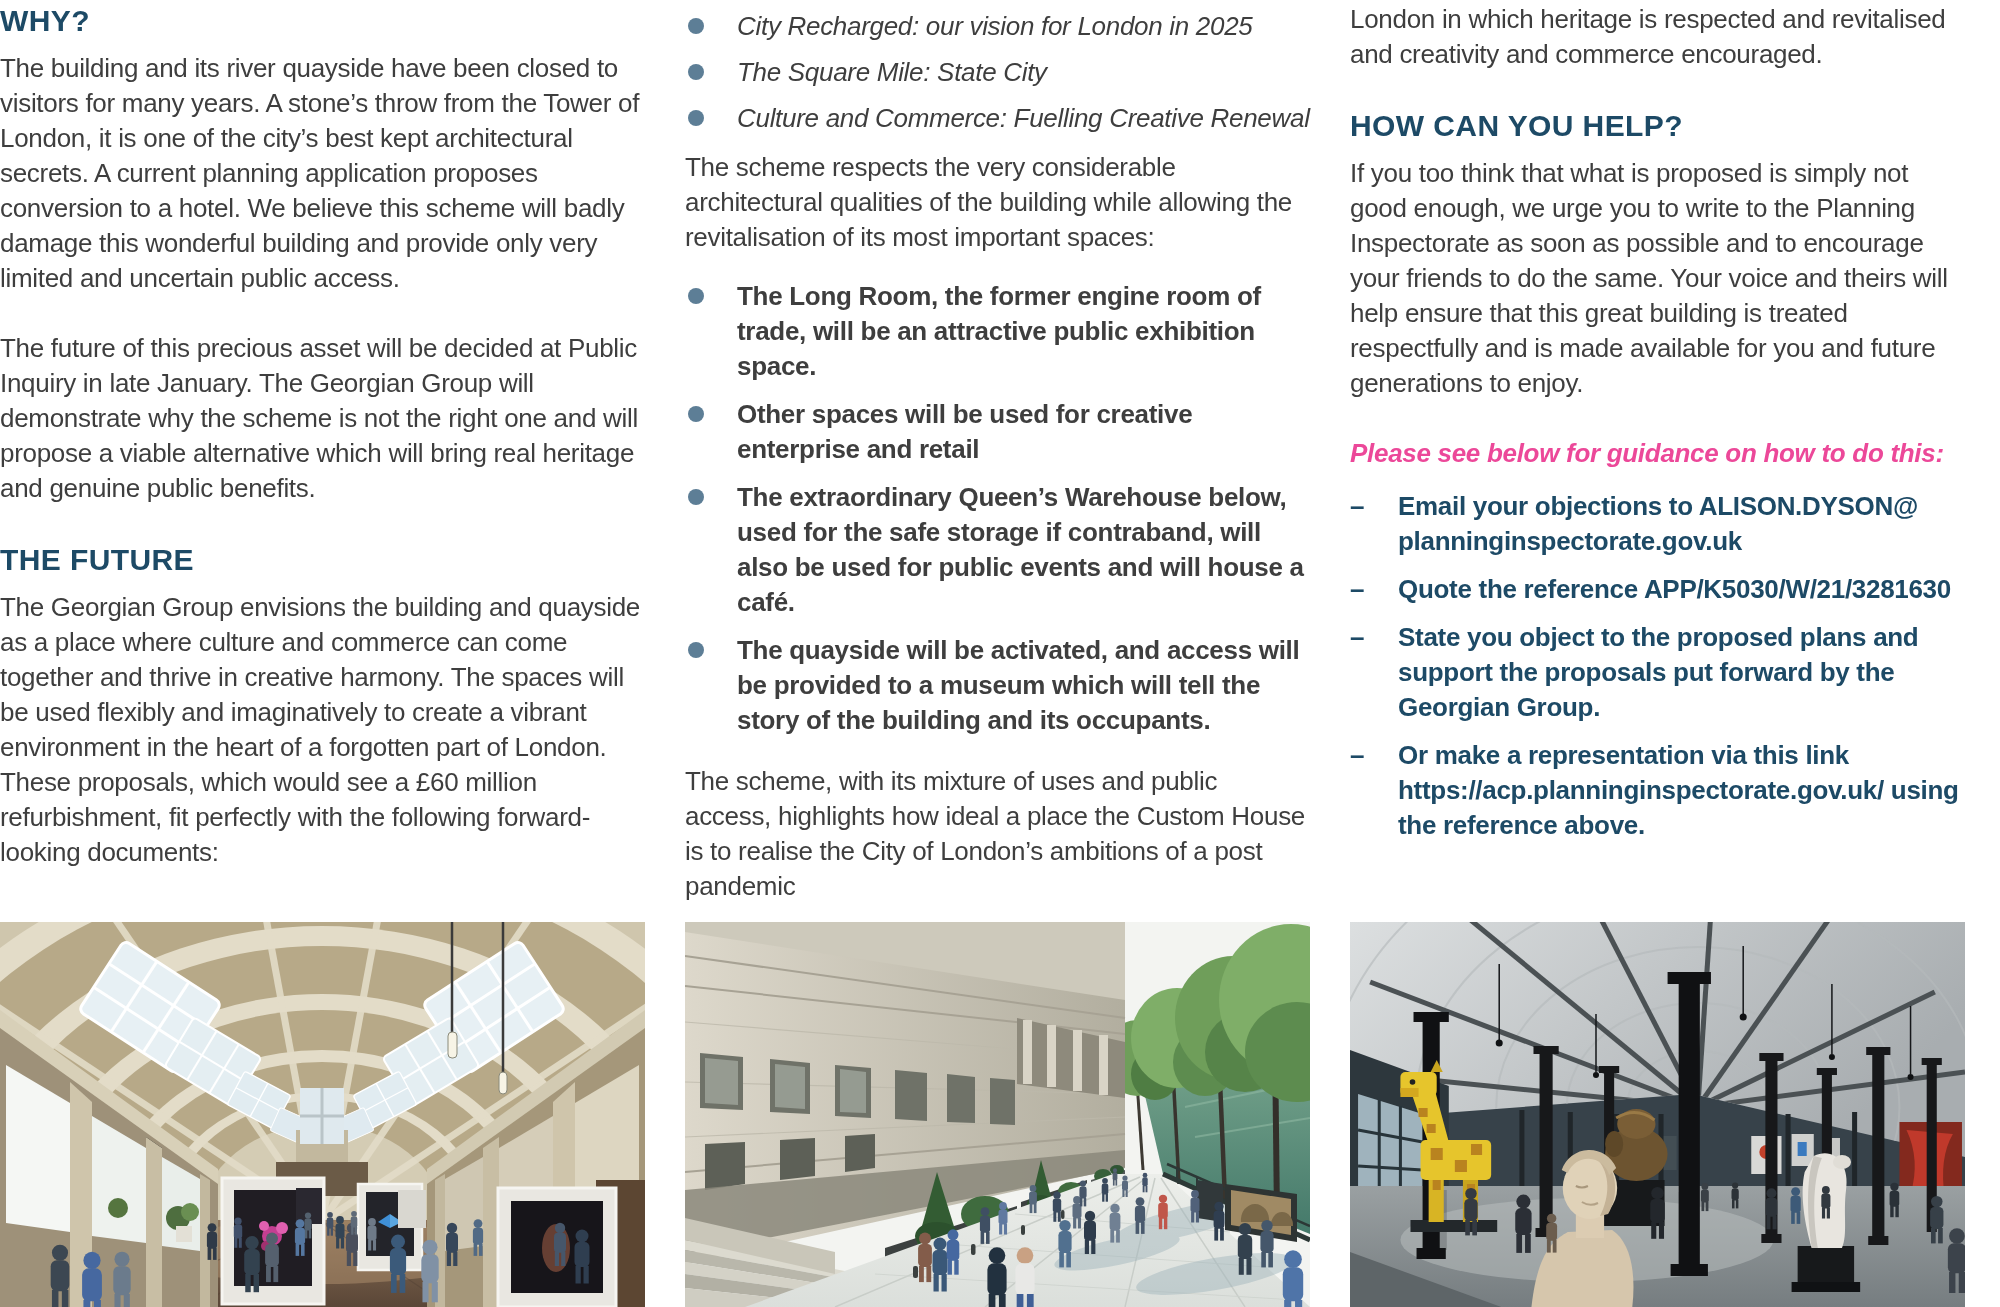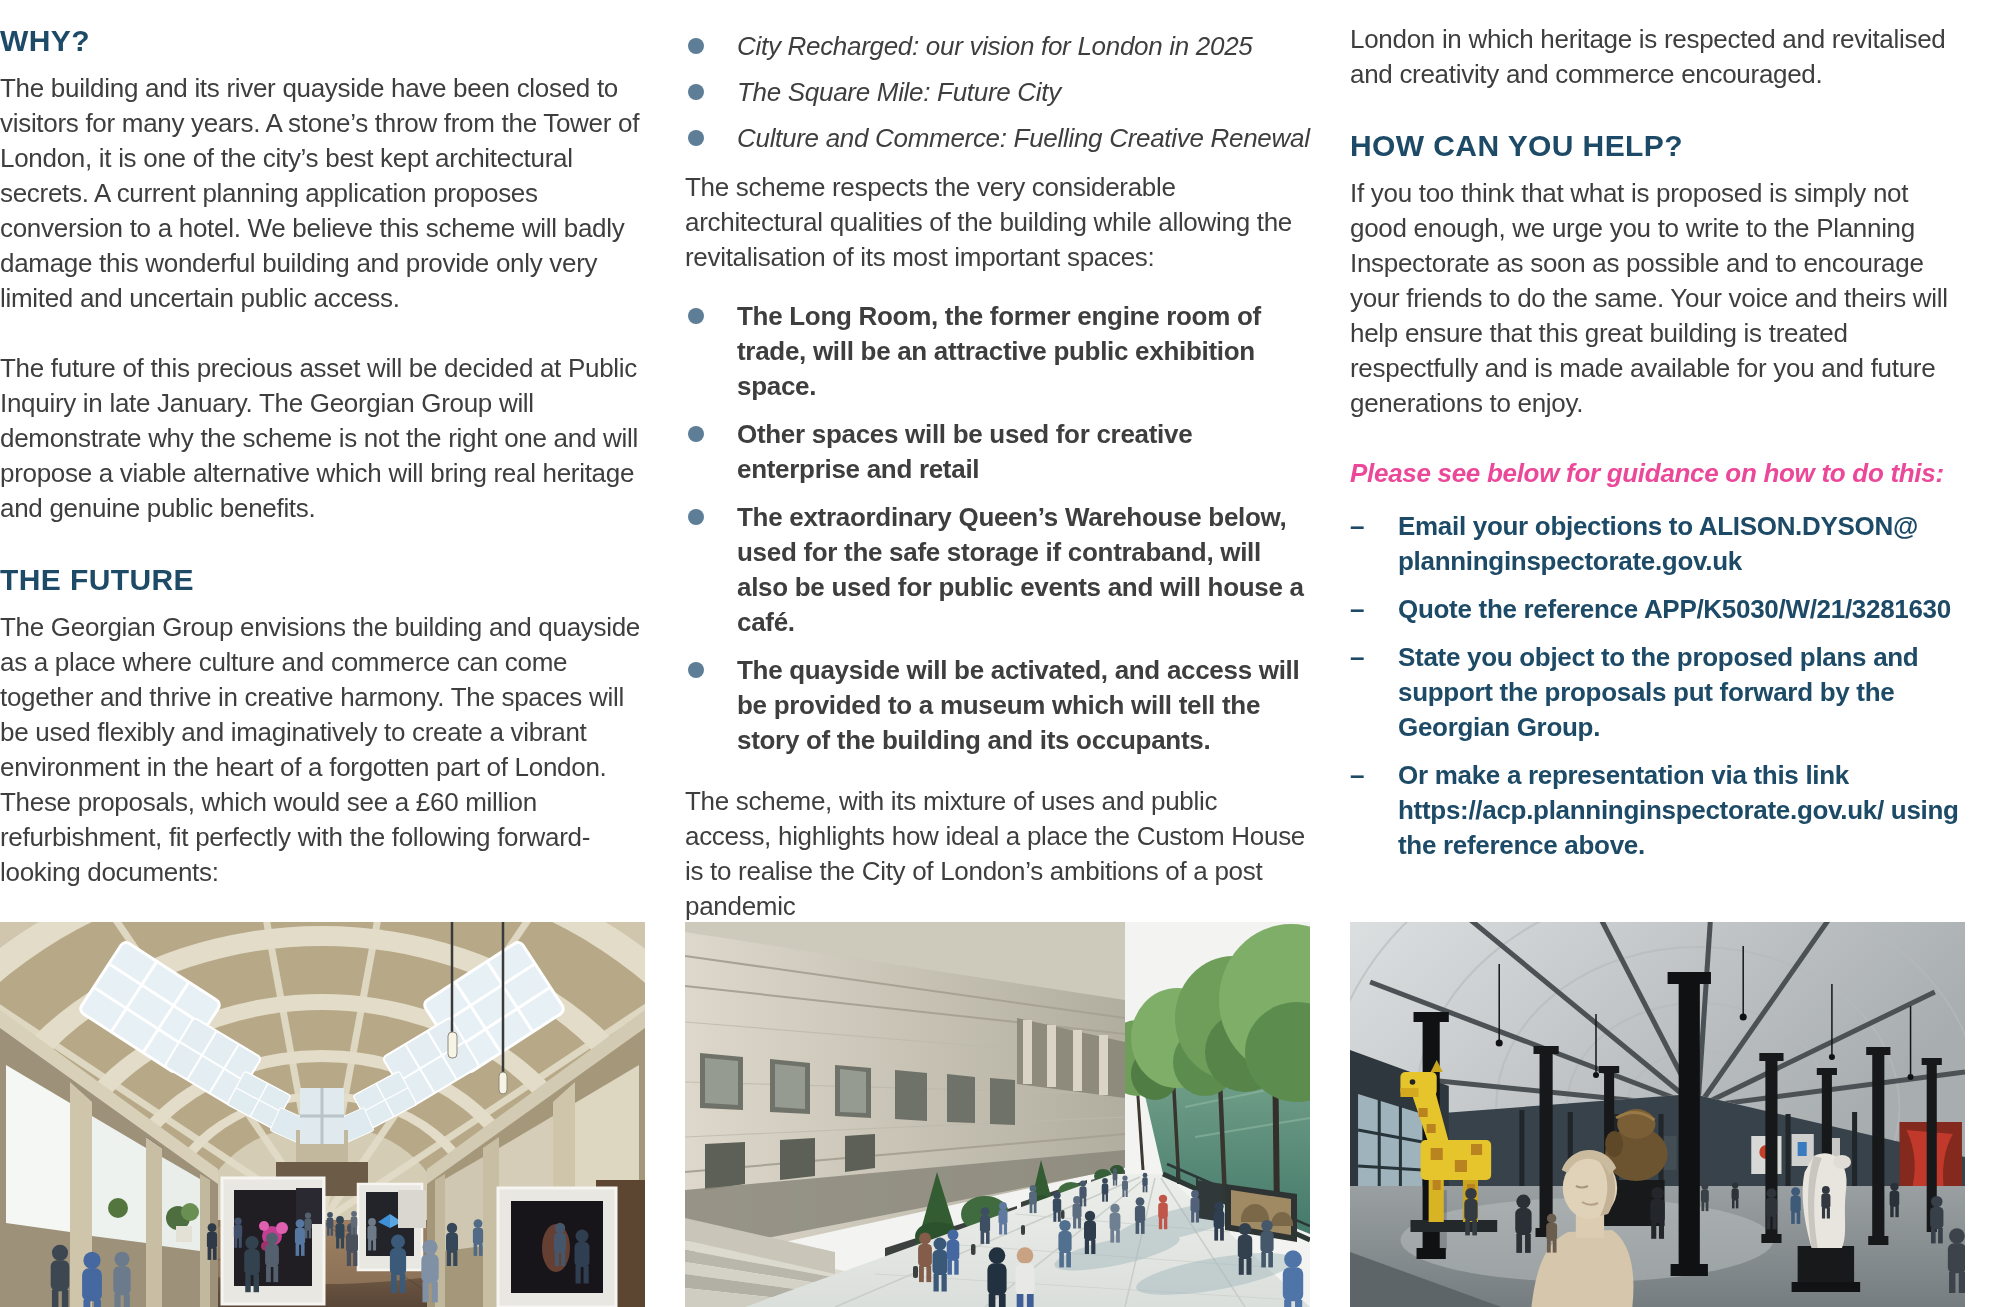--- a/index.html
+++ b/index.html
@@ -5,21 +5,21 @@
   html,body{margin:0;padding:0;}
   body{
     width:2000px;height:1307px;overflow:hidden;position:relative;
     background:#ffffff;
     font-family:"Liberation Sans","DejaVu Sans",sans-serif;
   }
   .cols{
     display:grid;
     grid-template-columns:645px 625px 615px;
     column-gap:40px;
-    padding-top:22px;
+    padding-top:2px;
   }
   .col{color:#3e3e3e;font-size:26px;line-height:35px;letter-spacing:-0.3px;}
   .col p{margin:0 0 35px 0;}
   h3.hd{
     font-size:30px;line-height:37px;color:#1d4a66;font-weight:bold;
     letter-spacing:0.4px;margin:0 0 12px 0;
   }
   h3.hd.mt{margin-top:18px;}
   h3.hd.mt2{margin-top:19px;}
 
@@ -60,21 +60,21 @@
   </section>
 
   <section class="col">
     <ul class="doclist">
       <li>
         <span class="bdot"></span>
         <span>City Recharged: our vision for London in 2025</span>
       </li>
       <li>
         <span class="bdot"></span>
-        <span>The Square Mile: Future City</span>
+        <span>The Square Mile: State City</span>
       </li>
       <li>
         <span class="bdot"></span>
         <span>Culture and Commerce: Fuelling Creative Renewal</span>
       </li>
     </ul>
     <p class="lead-in">The scheme respects the very considerable architectural qualities of the building while allowing the revitalisation of its most important spaces:</p>
     <ul class="featlist">
       <li>
         <span class="bdot"></span>

